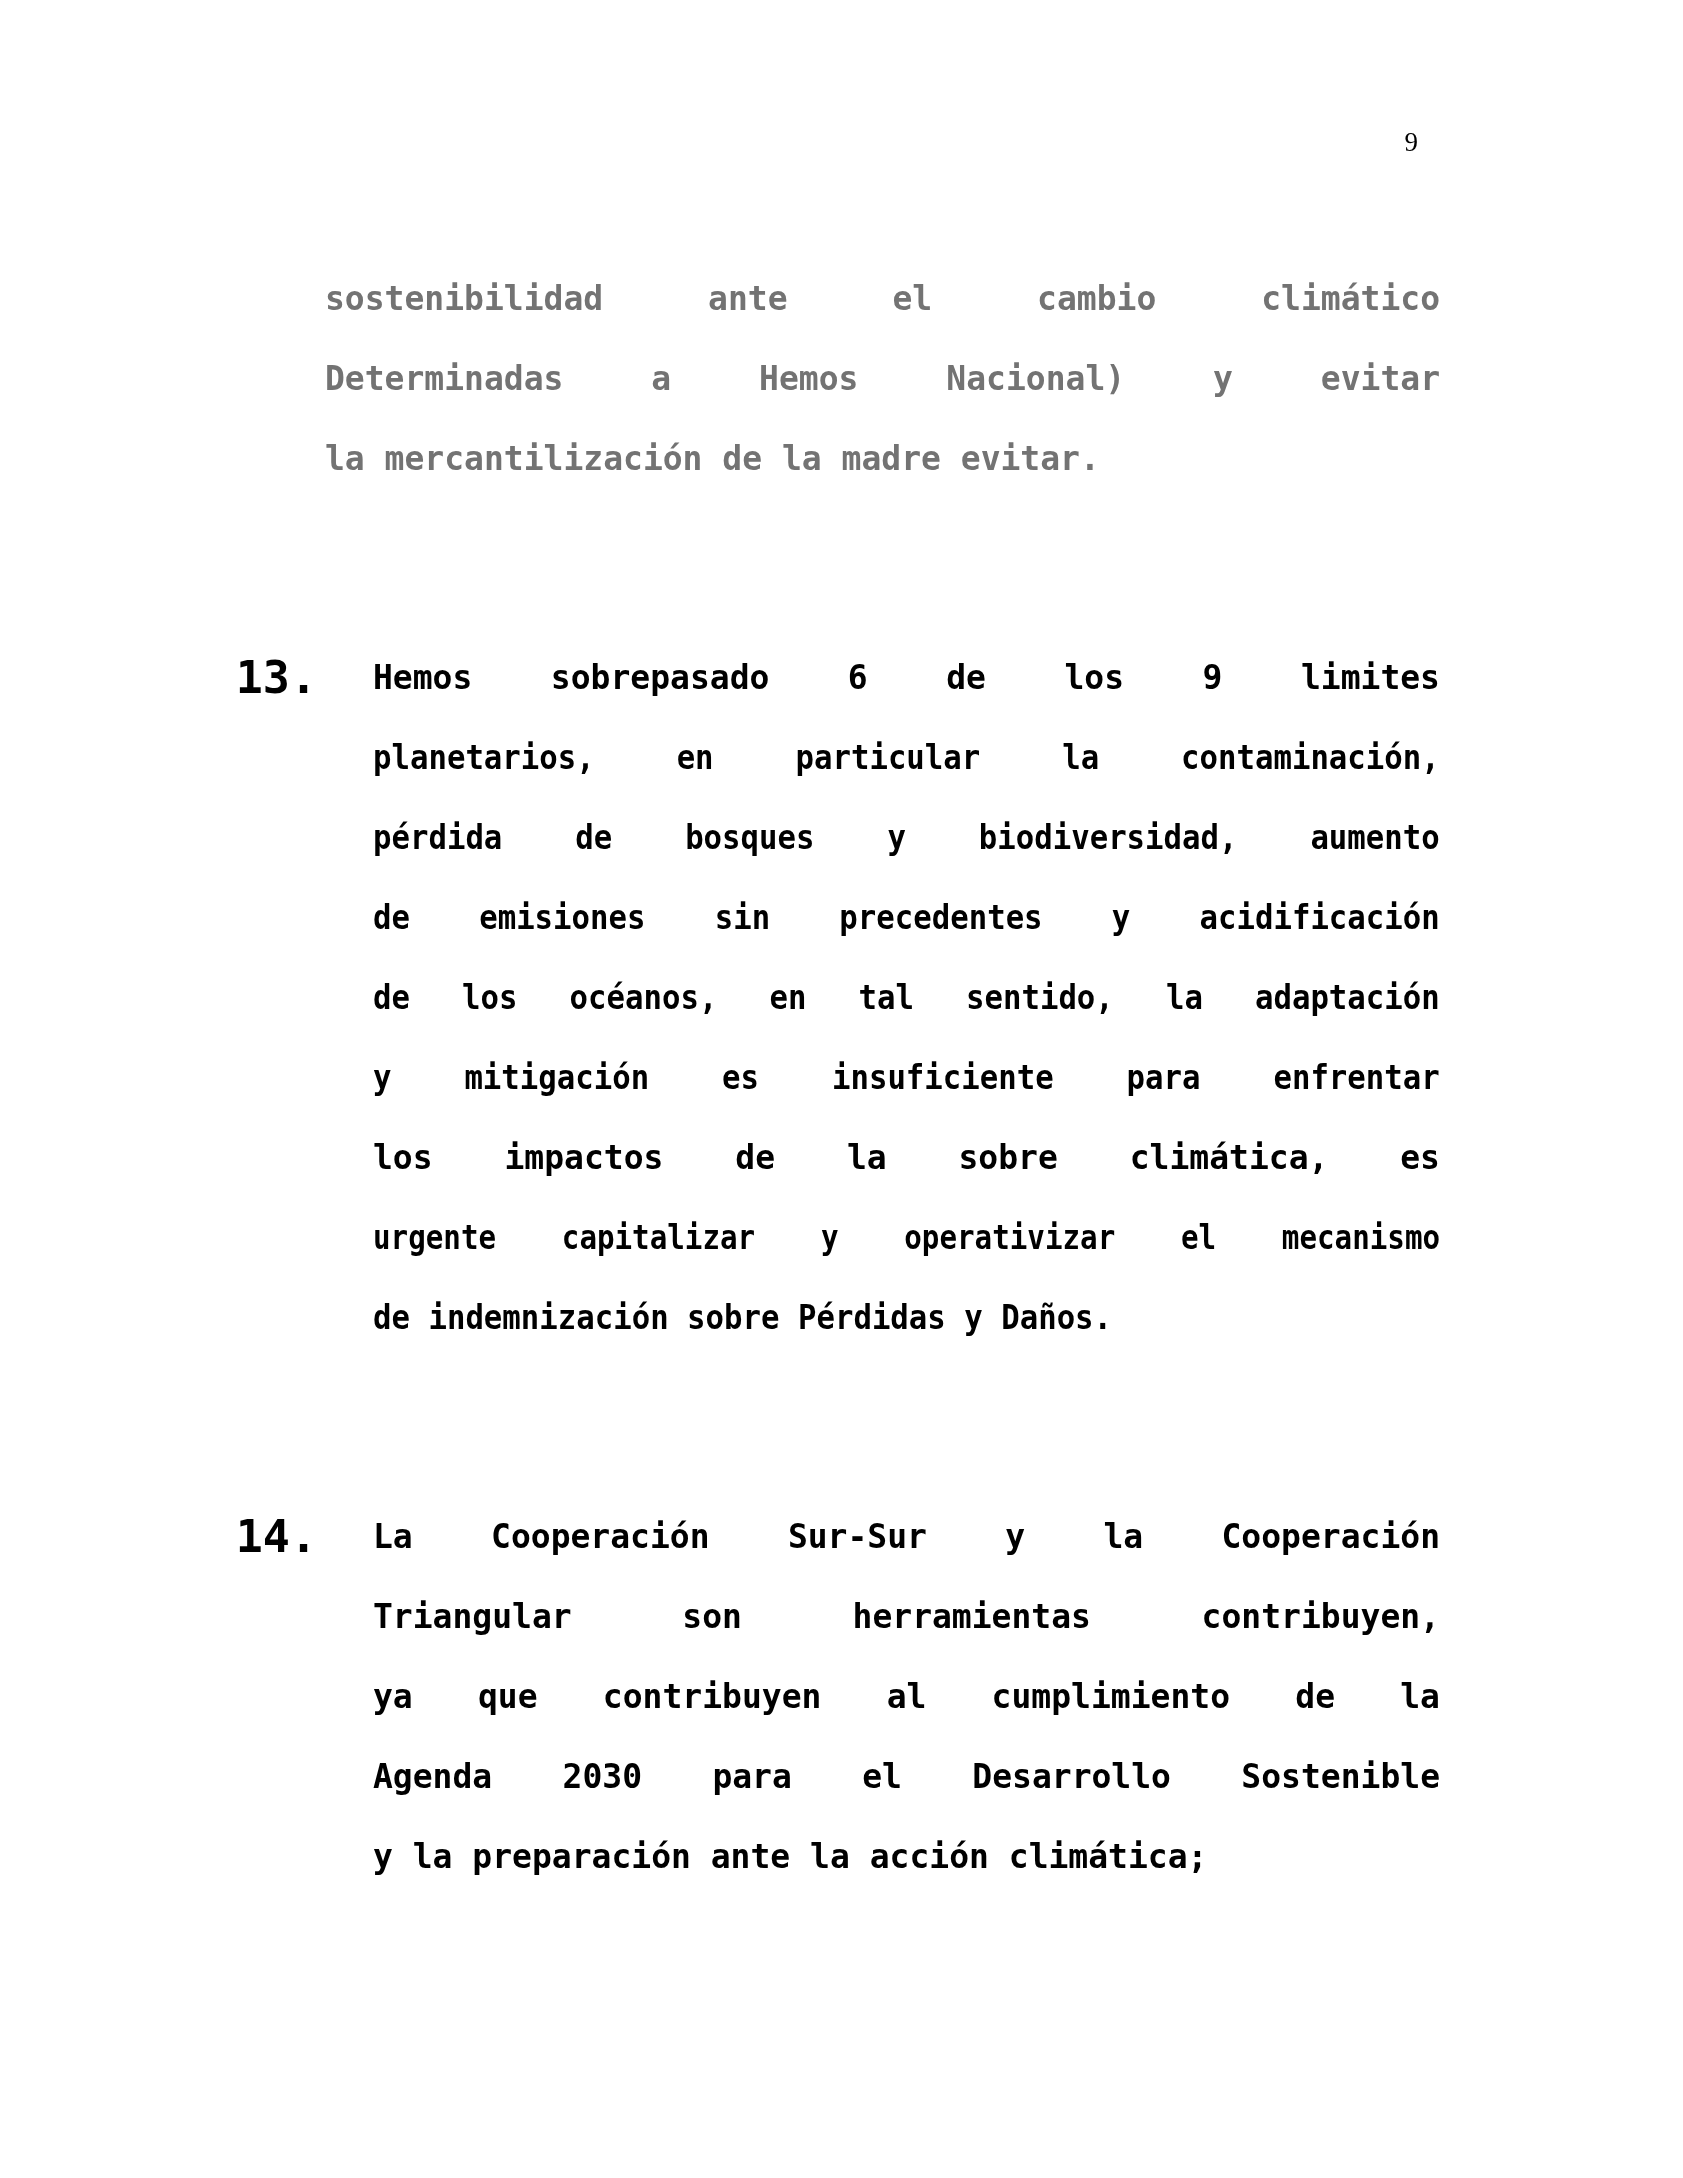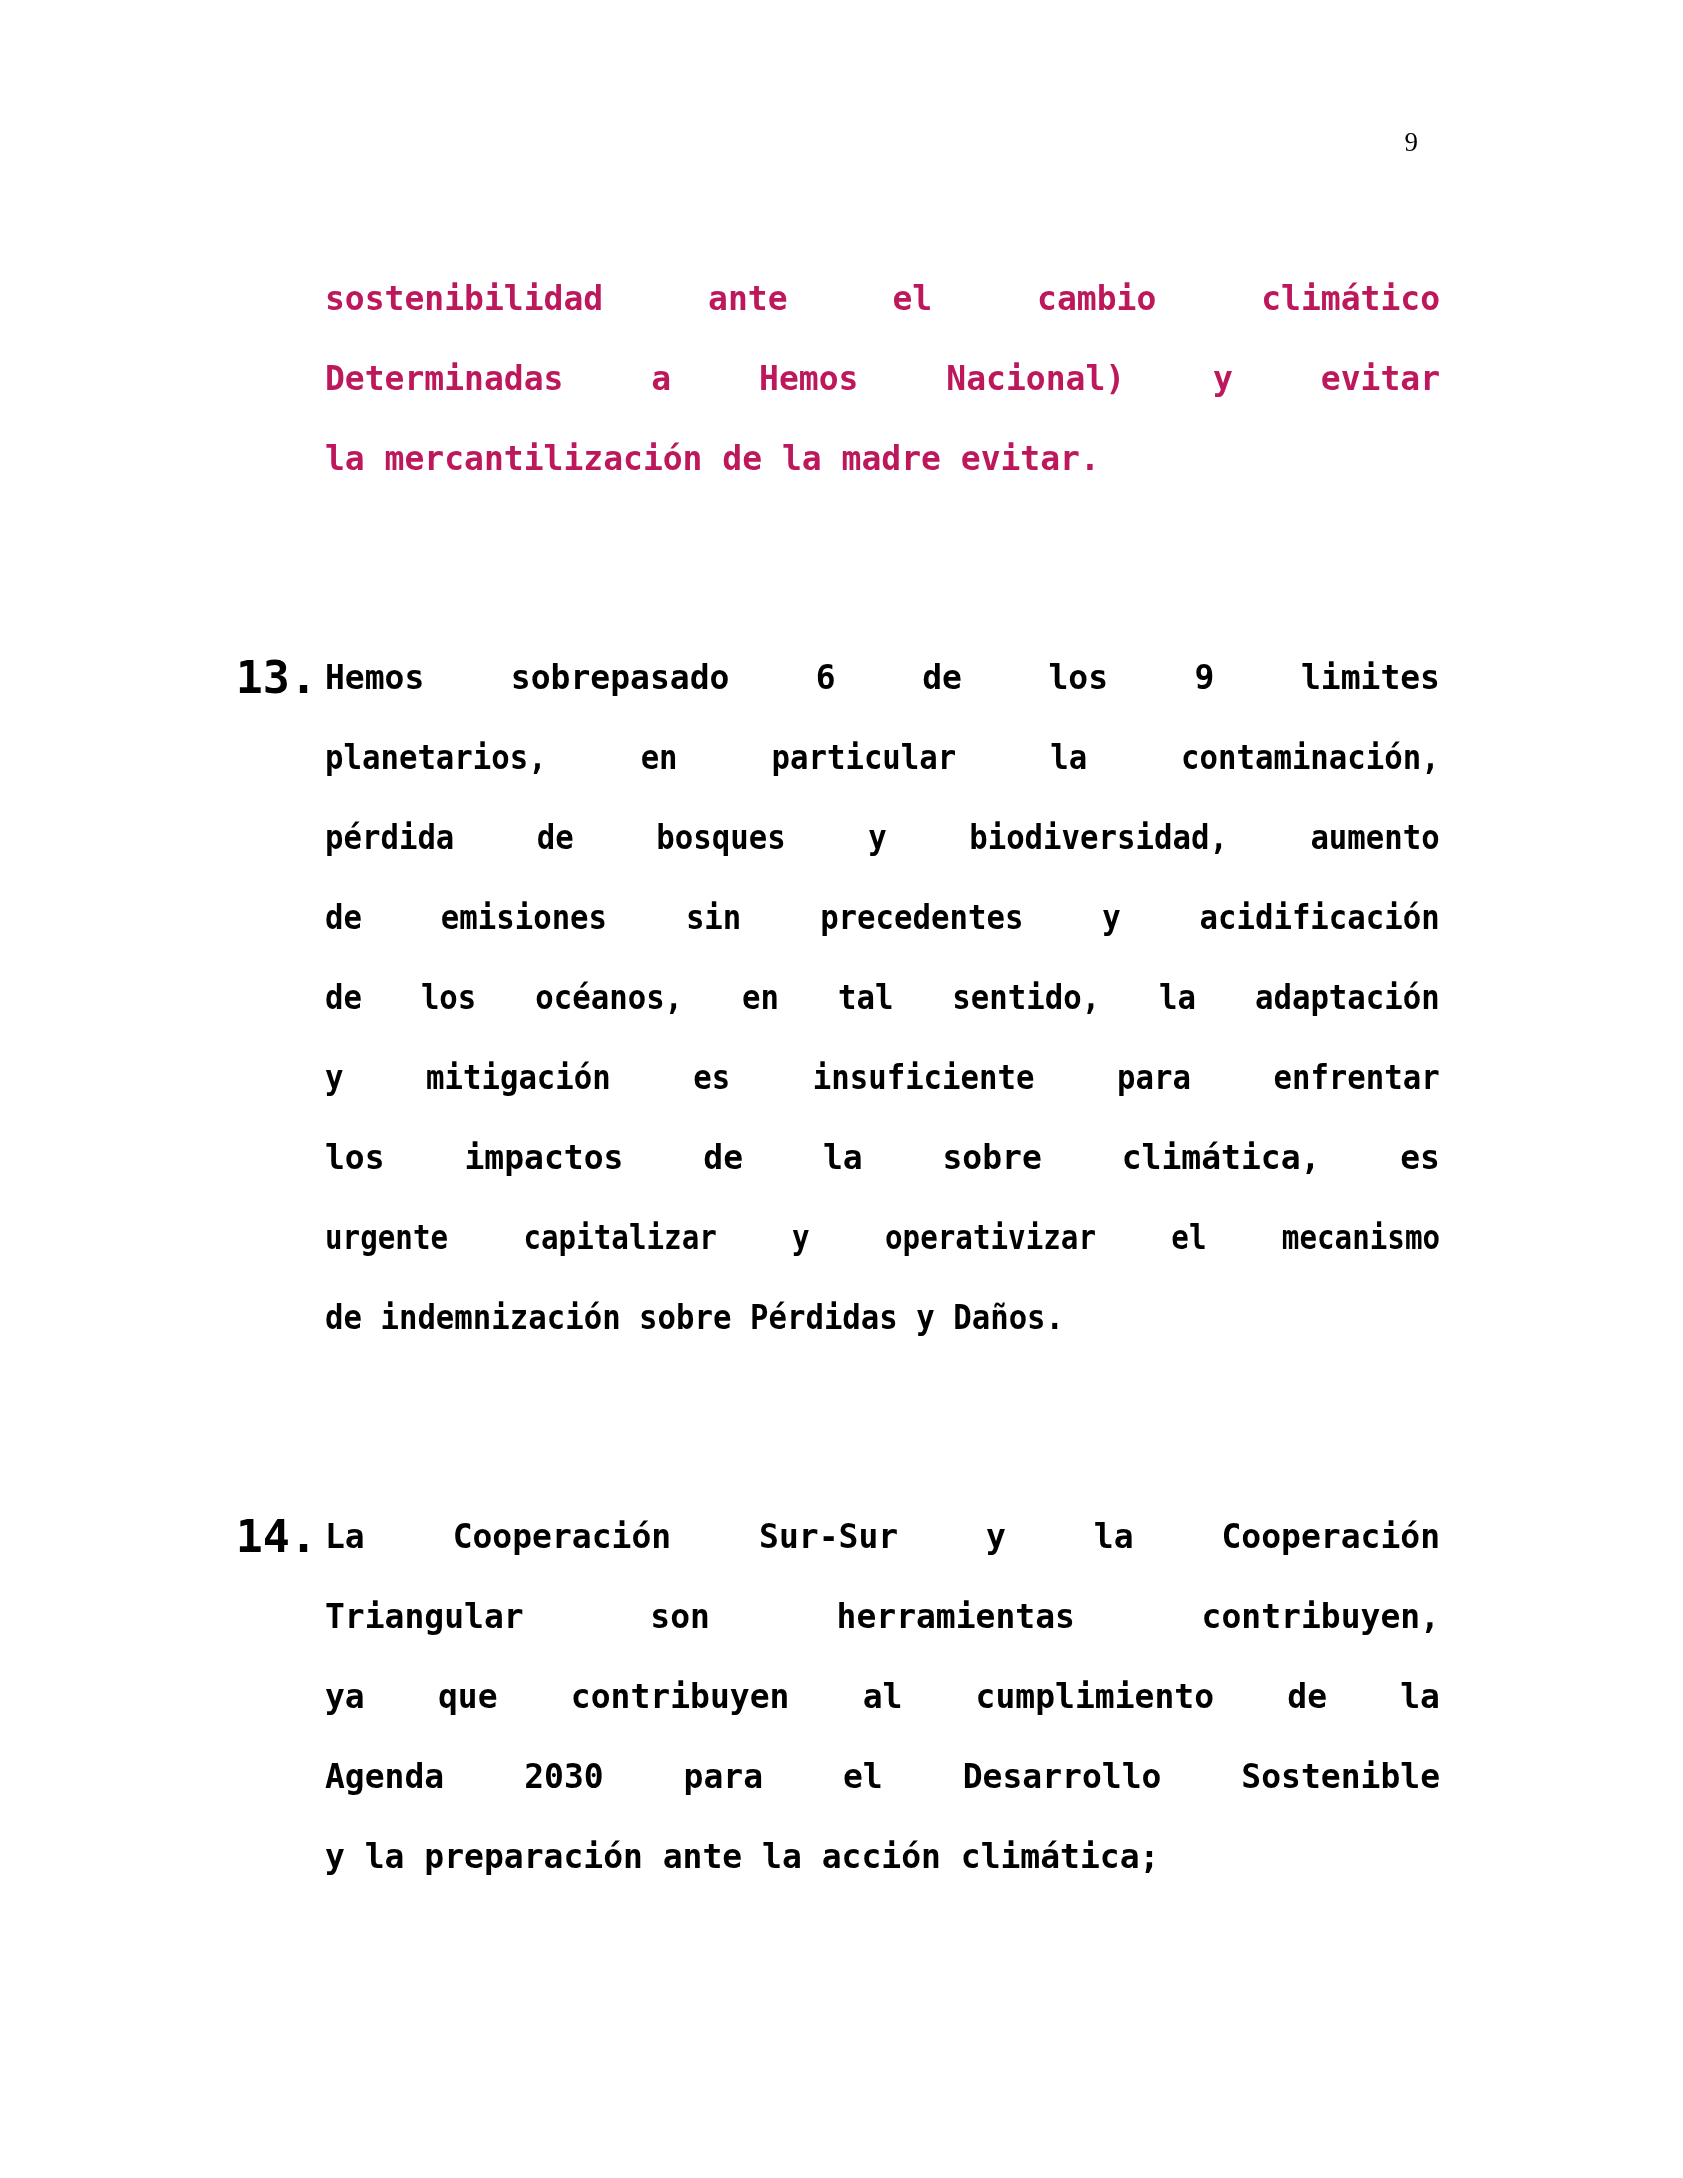--- a/index.html
+++ b/index.html
@@ -36,21 +36,21 @@
     left: 230px;
     top: 259px;
     width: 1210px;
   }
 
   .para {
     font-family: "DejaVu Sans Mono", "Liberation Mono", monospace;
     font-weight: 700;
     font-size: 33px;
     line-height: 80px;
-    color: #be185d;
+    color: #737373;
     text-align: justify;
     text-justify: inter-word;
     letter-spacing: 0px;
     word-spacing: 0px;
     -webkit-font-smoothing: none;
   }
 
   
   .para.continuation {
     margin-left: 95px;
@@ -79,20 +79,21 @@
   }
 
   .list-item .item-body {
     font-family: "DejaVu Sans Mono", "Liberation Mono", monospace;
     font-weight: 700;
     font-size: 33px;
     line-height: 80px;
     color: #000000;
     text-align: justify;
     text-justify: inter-word;
+    margin-left: 48px;
   }
 
   
   .para::after,
   .item-body::after {
     content: "";
     display: inline-block;
     width: 100%;
     height: 0;
   }

